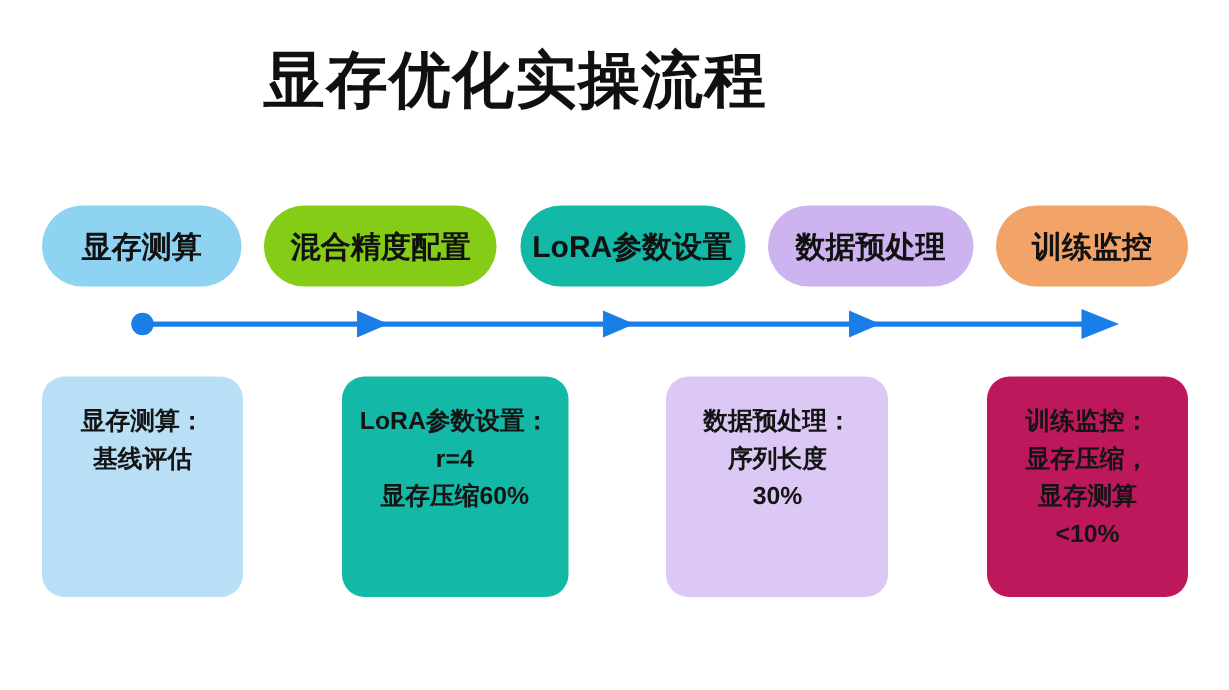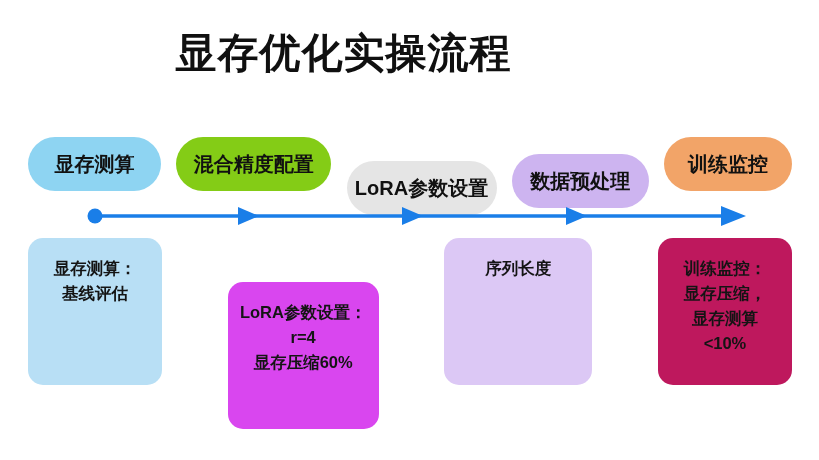--- a/index.html
+++ b/index.html
@@ -53,57 +53,57 @@
     justify-content: center;
     font-size: 20px;
     font-weight: bold;
     color: #111111;
     white-space: nowrap;
     box-sizing: border-box;
     padding: 2px 10px;
   }
   .chip-0 { width: 133px; background: #8ed4f2; }
   .chip-1 { width: 155px; background: #84cc16; }
-  .chip-2 { width: 150px; background: #e5e5e5; margin-top: 24px; }
-  .chip-3 { width: 137px; background: #cdb4f0; margin-top: 17px; }
+  .chip-2 { width: 150px; background: #14b8a6; }
+  .chip-3 { width: 137px; background: #cdb4f0; }
   .chip-4 { width: 128px; background: #f2a468; }
 
   
   .timeline {
     position: absolute;
     left: 80px;
     top: 198px;
     width: 670px;
     height: 36px;
   }
   
   .cards {
     position: absolute;
     left: 28px;
-    top: 238px;
+    top: 251px;
     width: 764px;
     height: 147px;
     display: flex;
     justify-content: space-between;
   }
   .card {
     height: 147px;
     border-radius: 15px;
     box-sizing: border-box;
     padding: 18px 8px 8px 8px;
     text-align: center;
     font-size: 16.5px;
     font-weight: bold;
     color: #141414;
     line-height: 25px;
     display: block;
   }
   .card-0 { width: 134px; background: #b8dff5; }
   .card-1 { width: 155px; background: #b9eed4; }
-  .card-2 { width: 151px; background: #d946ef; margin-top: 44px; }
+  .card-2 { width: 151px; background: #14b8a6; }
   .card-3 { width: 148px; background: #dcc8f5; }
   .card-4 { width: 134px; background: #be185d; }
   .card .line { display: block; }
 </style>
 </head>
 <body>
 
 <div class="slide">
 
   <div class="title">显存优化实操流程</div>
@@ -145,21 +145,23 @@
     </div>
 
 
     <div class="card card-2">
       <span class="line">LoRA参数设置：</span>
       <span class="line">r=4</span>
       <span class="line">显存压缩60%</span>
     </div>
 
     <div class="card card-3">
+      <span class="line">数据预处理：</span>
       <span class="line">序列长度</span>
+      <span class="line">30%</span>
     </div>
 
     <div class="card card-4">
       <span class="line">训练监控：</span>
       <span class="line">显存压缩，</span>
       <span class="line">显存测算</span>
       <span class="line">&lt;10%</span>
     </div>
 
   </div>

